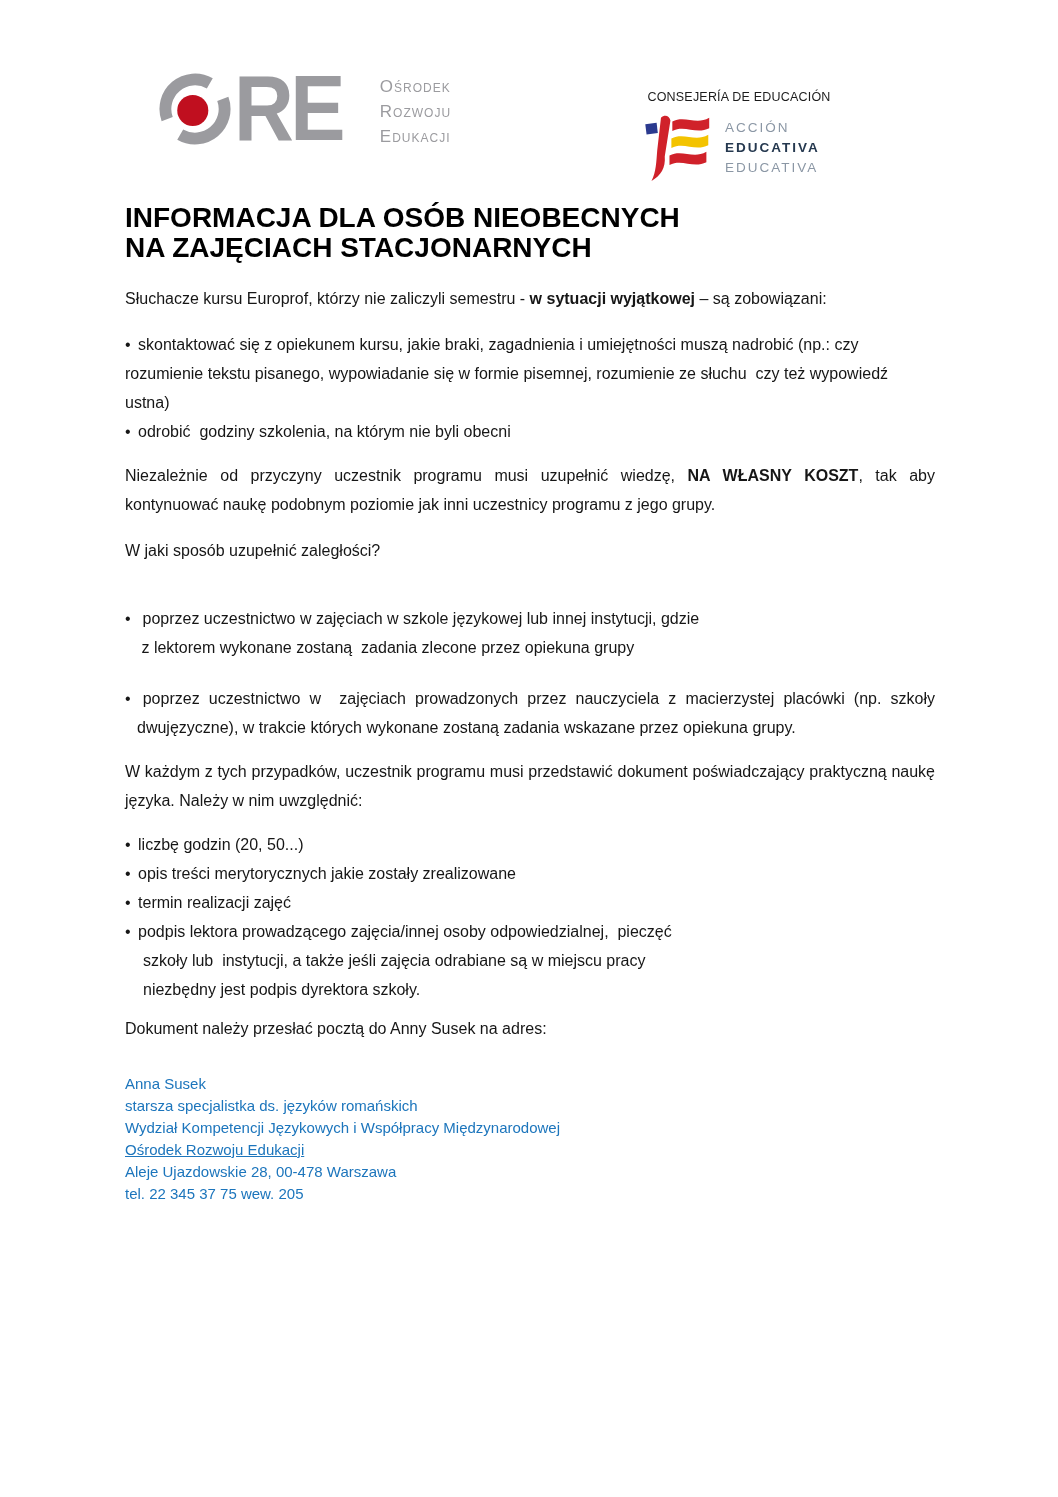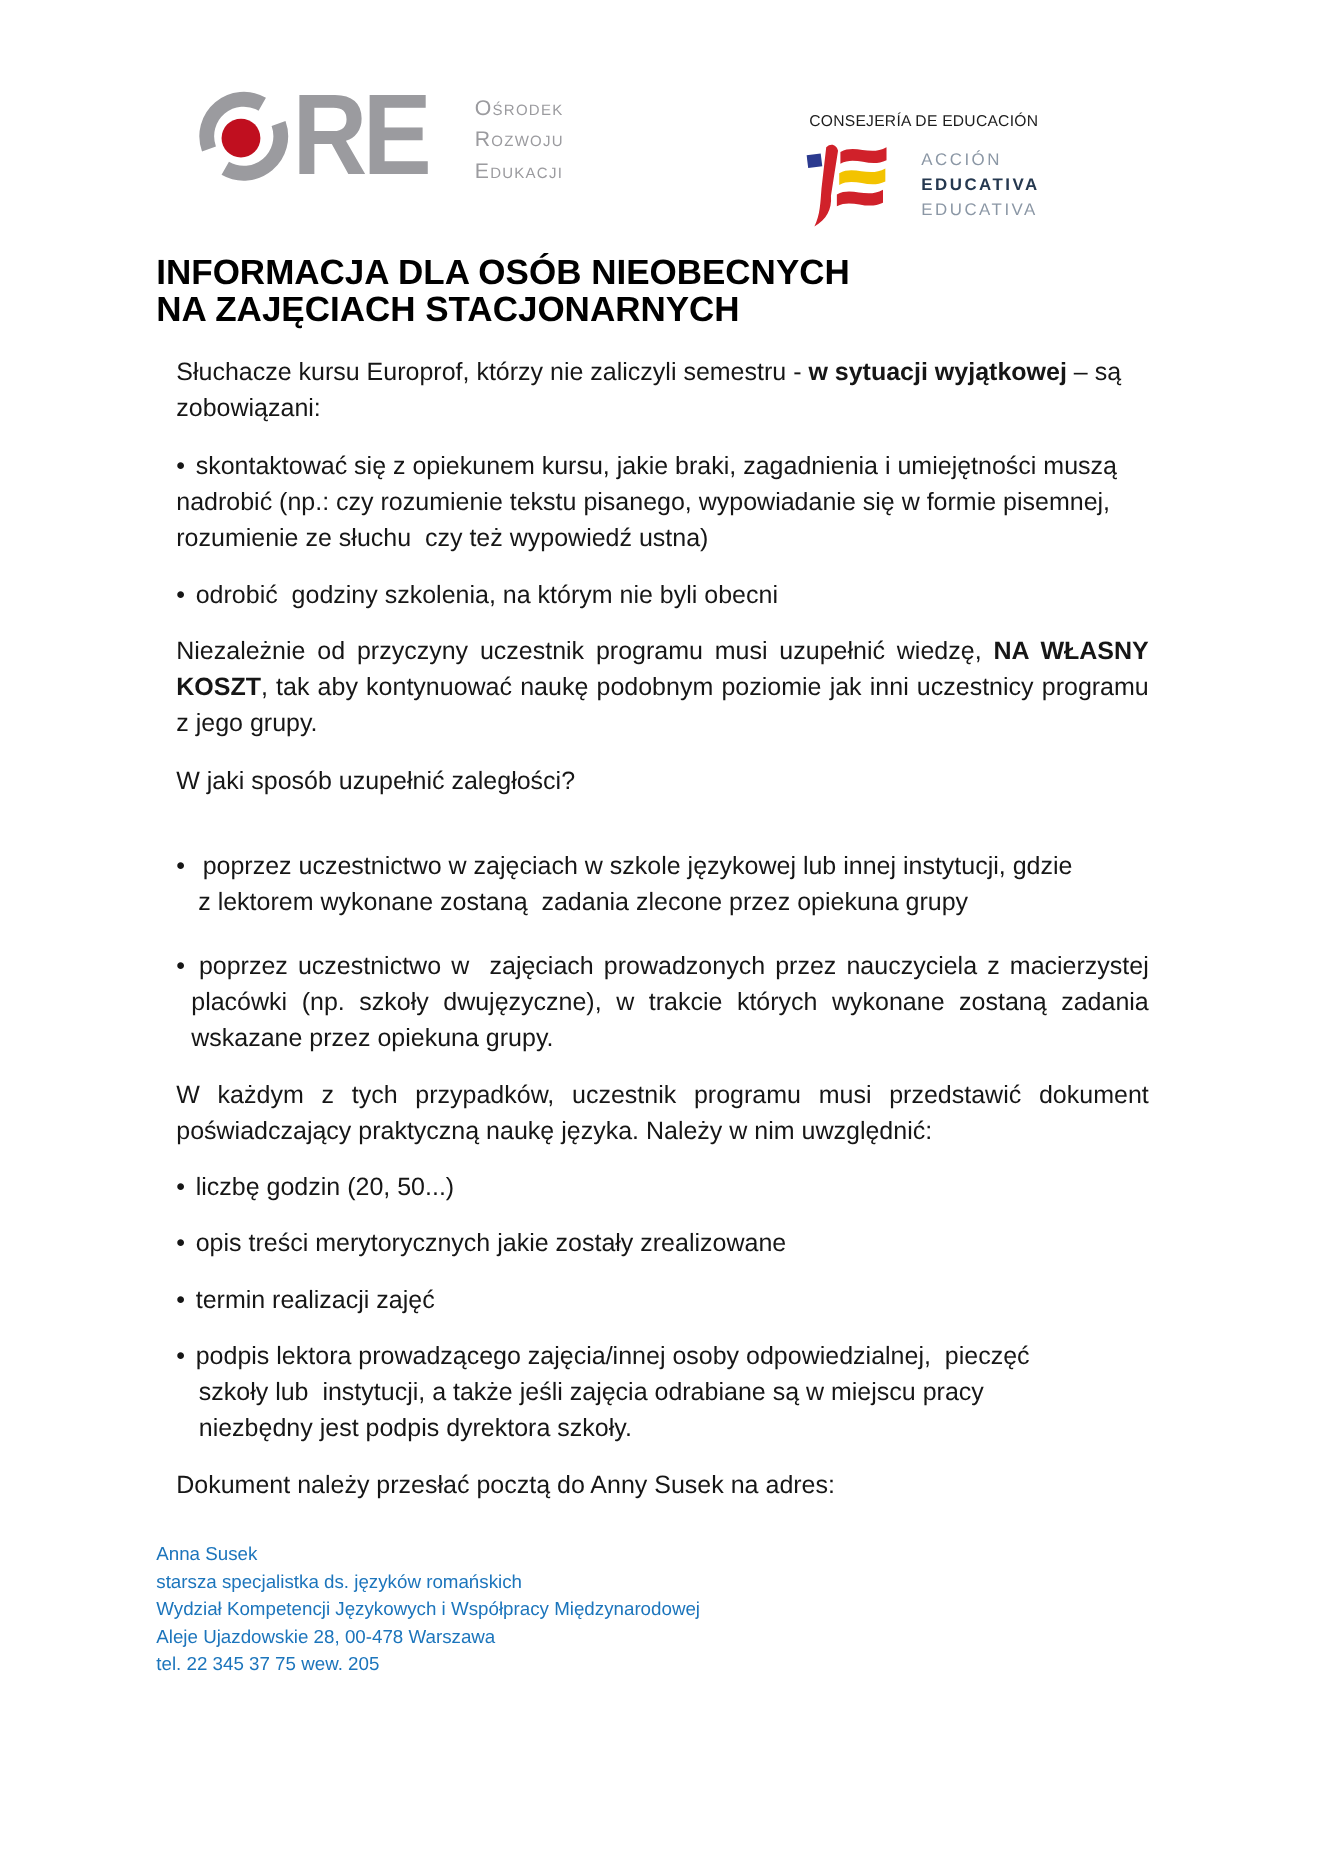--- a/index.html
+++ b/index.html
@@ -20,29 +20,29 @@
   .ore-mark{display:flex;align-items:flex-start;}
   .ore-letters{
     font-size:92px;font-weight:bold;color:#9b9b9f;line-height:72px;
     letter-spacing:-4px;transform:scaleX(.9);transform-origin:left top;
     margin-left:2px;
   }
   .ore-org{margin-left:26px;margin-top:2px;font-size:17px;line-height:25px;
     color:#9b9b9f;font-variant:small-caps;letter-spacing:1px;}
   .aee-block{position:absolute;left:518px;top:3px;width:192px;}
   .consejeria{font-size:12.5px;color:#1c1c1c;letter-spacing:.2px;text-align:center;white-space:nowrap;margin-top:27px;}
-  .aee-row{display:flex;align-items:center;gap:24px;margin-top:8px;}
+  .aee-row{display:flex;align-items:center;gap:12px;margin-top:8px;}
   .aee-text{font-size:13.5px;line-height:20px;letter-spacing:2px;}
   .aee-text .muted{color:#8b97a5;}
   .aee-text .strong{color:#25384f;font-weight:bold;}
   
   .doc-title{margin-top:38px;text-align:left;font-size:28px;line-height:30px;
     font-weight:bold;color:#000;}
   
-  .para{margin:16px;font-size:20px;line-height:29px;white-space:pre-wrap;}
+  .para{margin:0;font-size:16px;line-height:29px;white-space:pre-wrap;}
   .justify{text-align:justify;}
   .bli::before{content:"• ";margin-right:3px;}
   .hang{padding-left:18px;text-indent:-18px;}
   .hang12{padding-left:12px;text-indent:-12px;}
   .mt-intro{margin-top:21px;}
   .mt-b1{margin-top:17px;}
   .mt-koszt{margin-top:15px;}
   .mt-q{margin-top:17px;}
   .mt-opt1{margin-top:39px;}
   .mt-lub{margin-top:21px;}
@@ -124,17 +124,18 @@
   <p class="para bli hang">podpis lektora prowadzącego zajęcia/innej osoby odpowiedzialnej,  pieczęć
 szkoły lub  instytucji, a także jeśli zajęcia odrabiane są w miejscu pracy
 niezbędny jest podpis dyrektora szkoły.</p>
 
   <p class="para mt-close">Dokument należy przesłać pocztą do Anny Susek na adres:</p>
 
   <div class="contact">
     <div>Anna Susek</div>
     <div>starsza specjalistka ds. języków romańskich</div>
     <div>Wydział Kompetencji Językowych i Współpracy Międzynarodowej</div>
+    <div class="link">Ośrodek Rozwoju Edukacji</div>
     <div>Aleje Ujazdowskie 28, 00-478 Warszawa</div>
     <div>tel. 22 345 37 75 wew. 205</div>
   </div>
 
 </div>
 
 </body></html>

